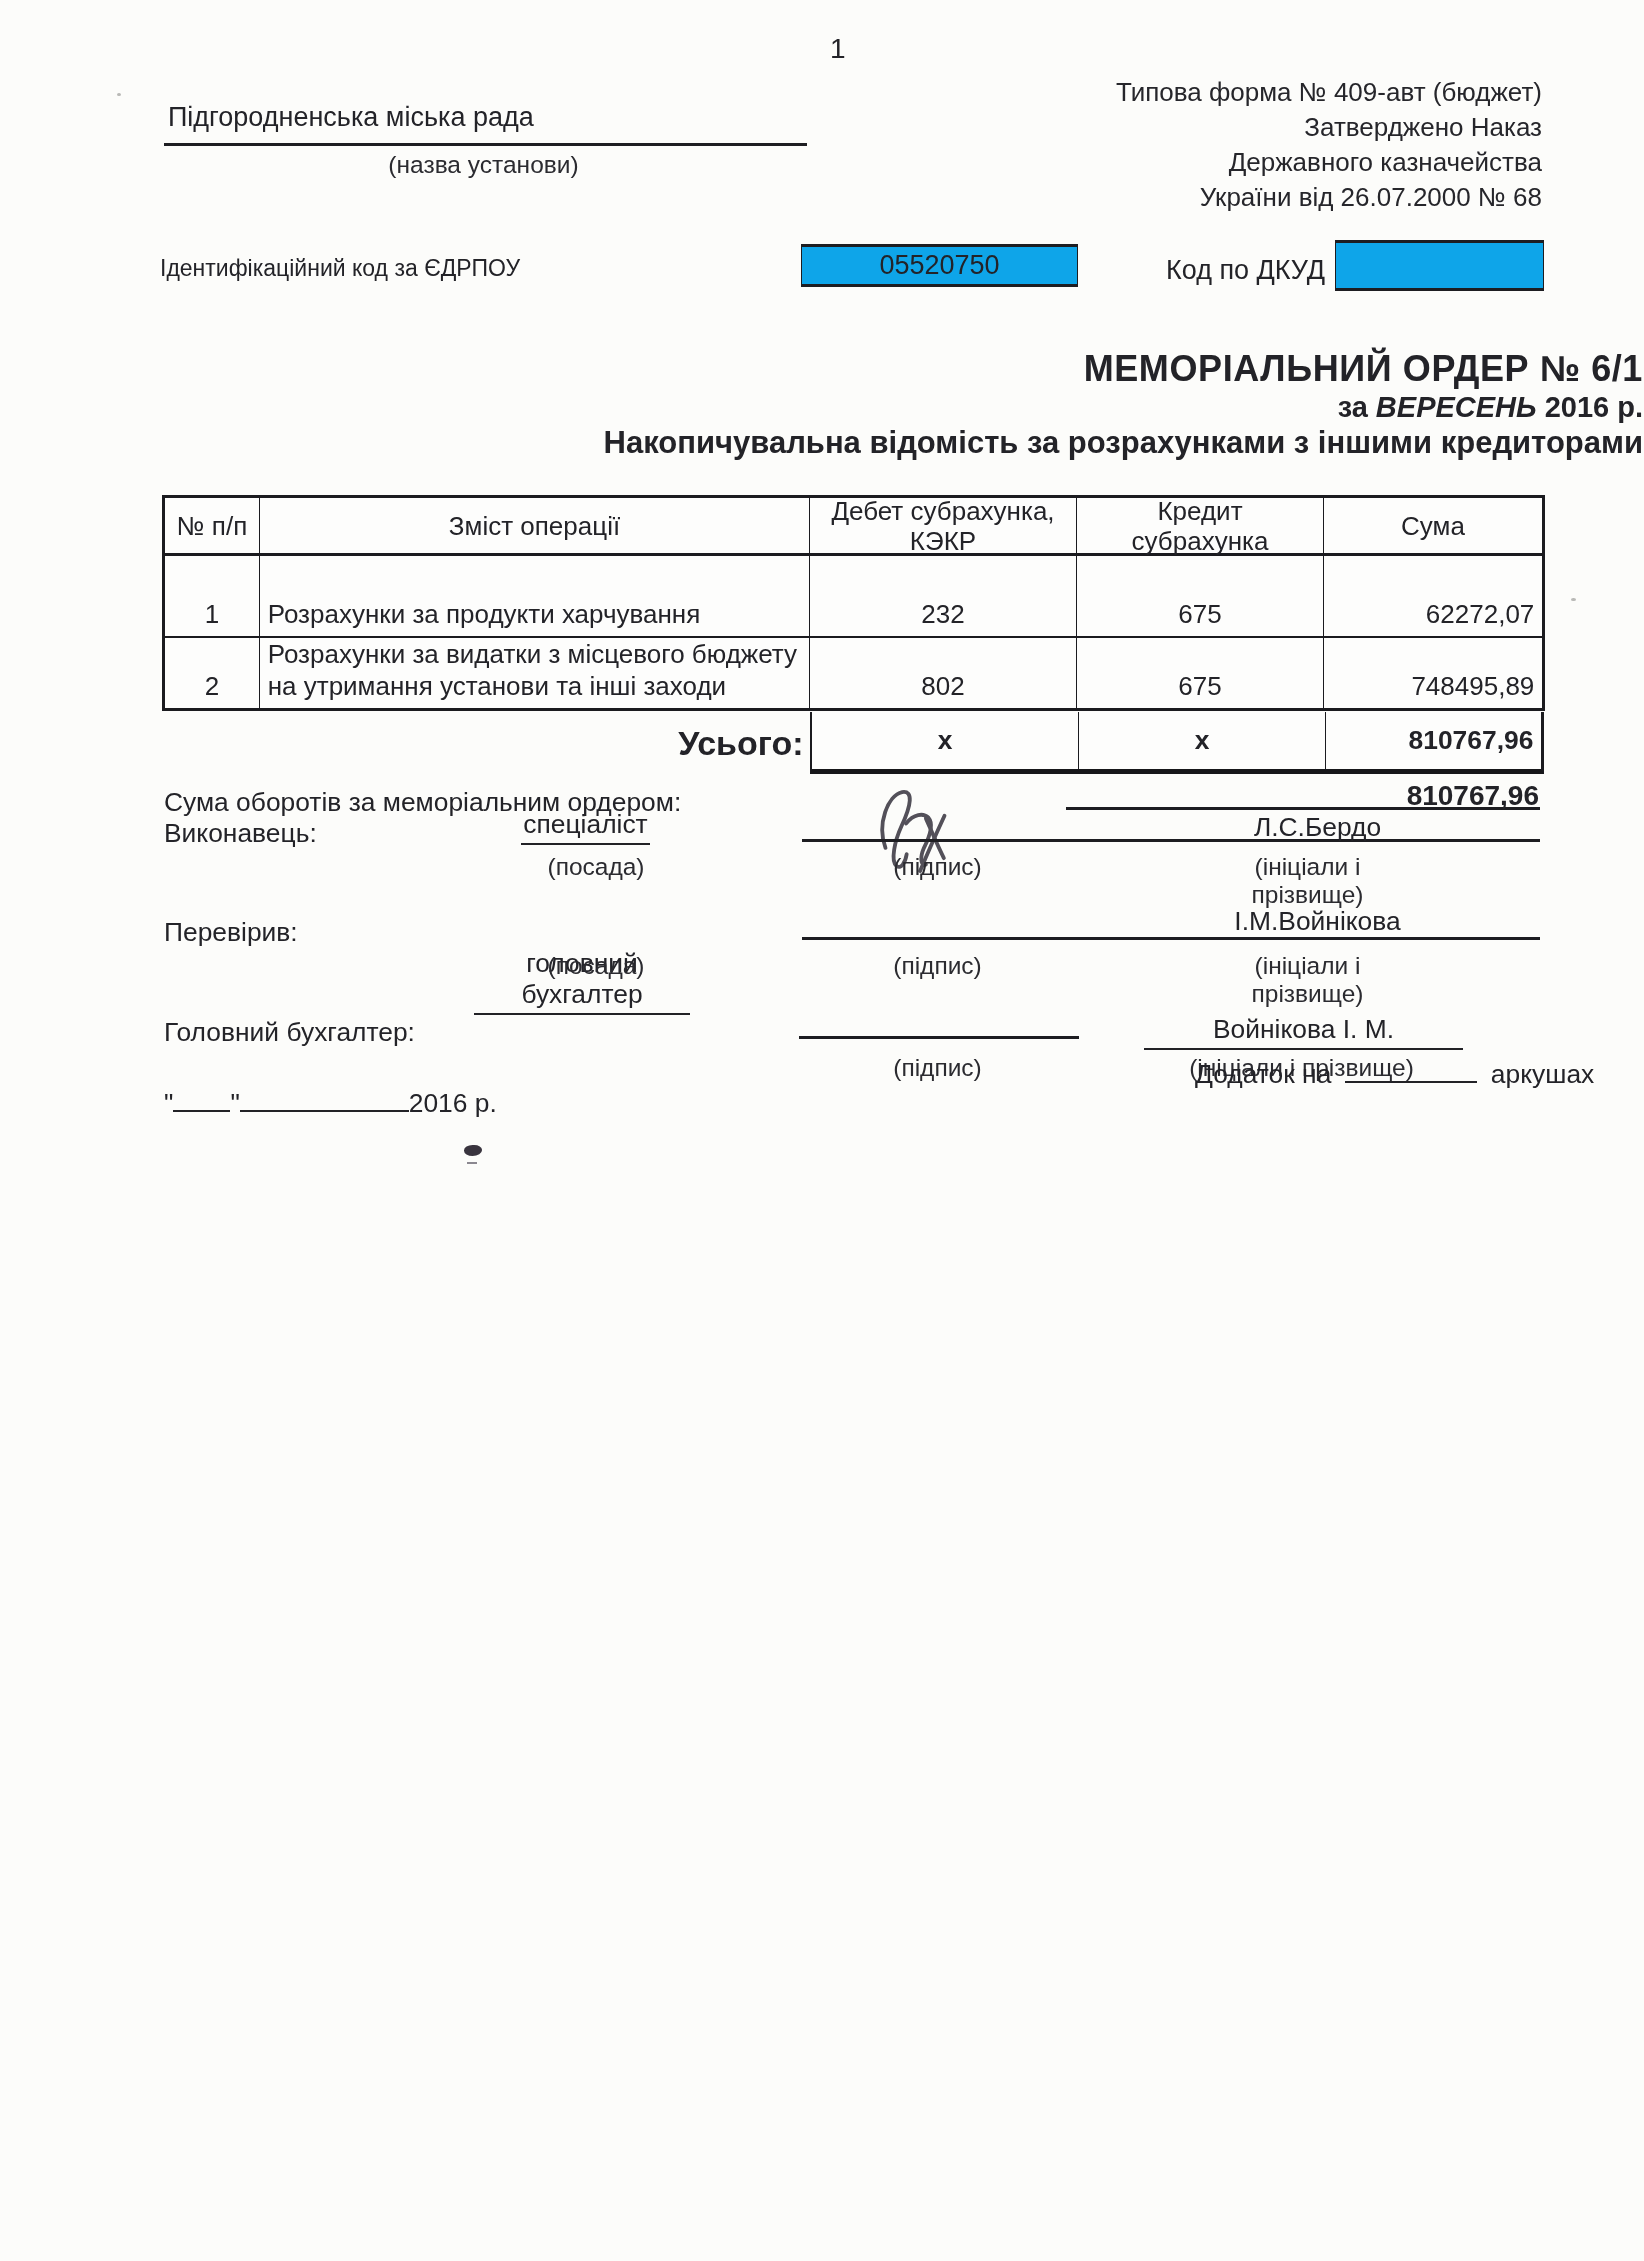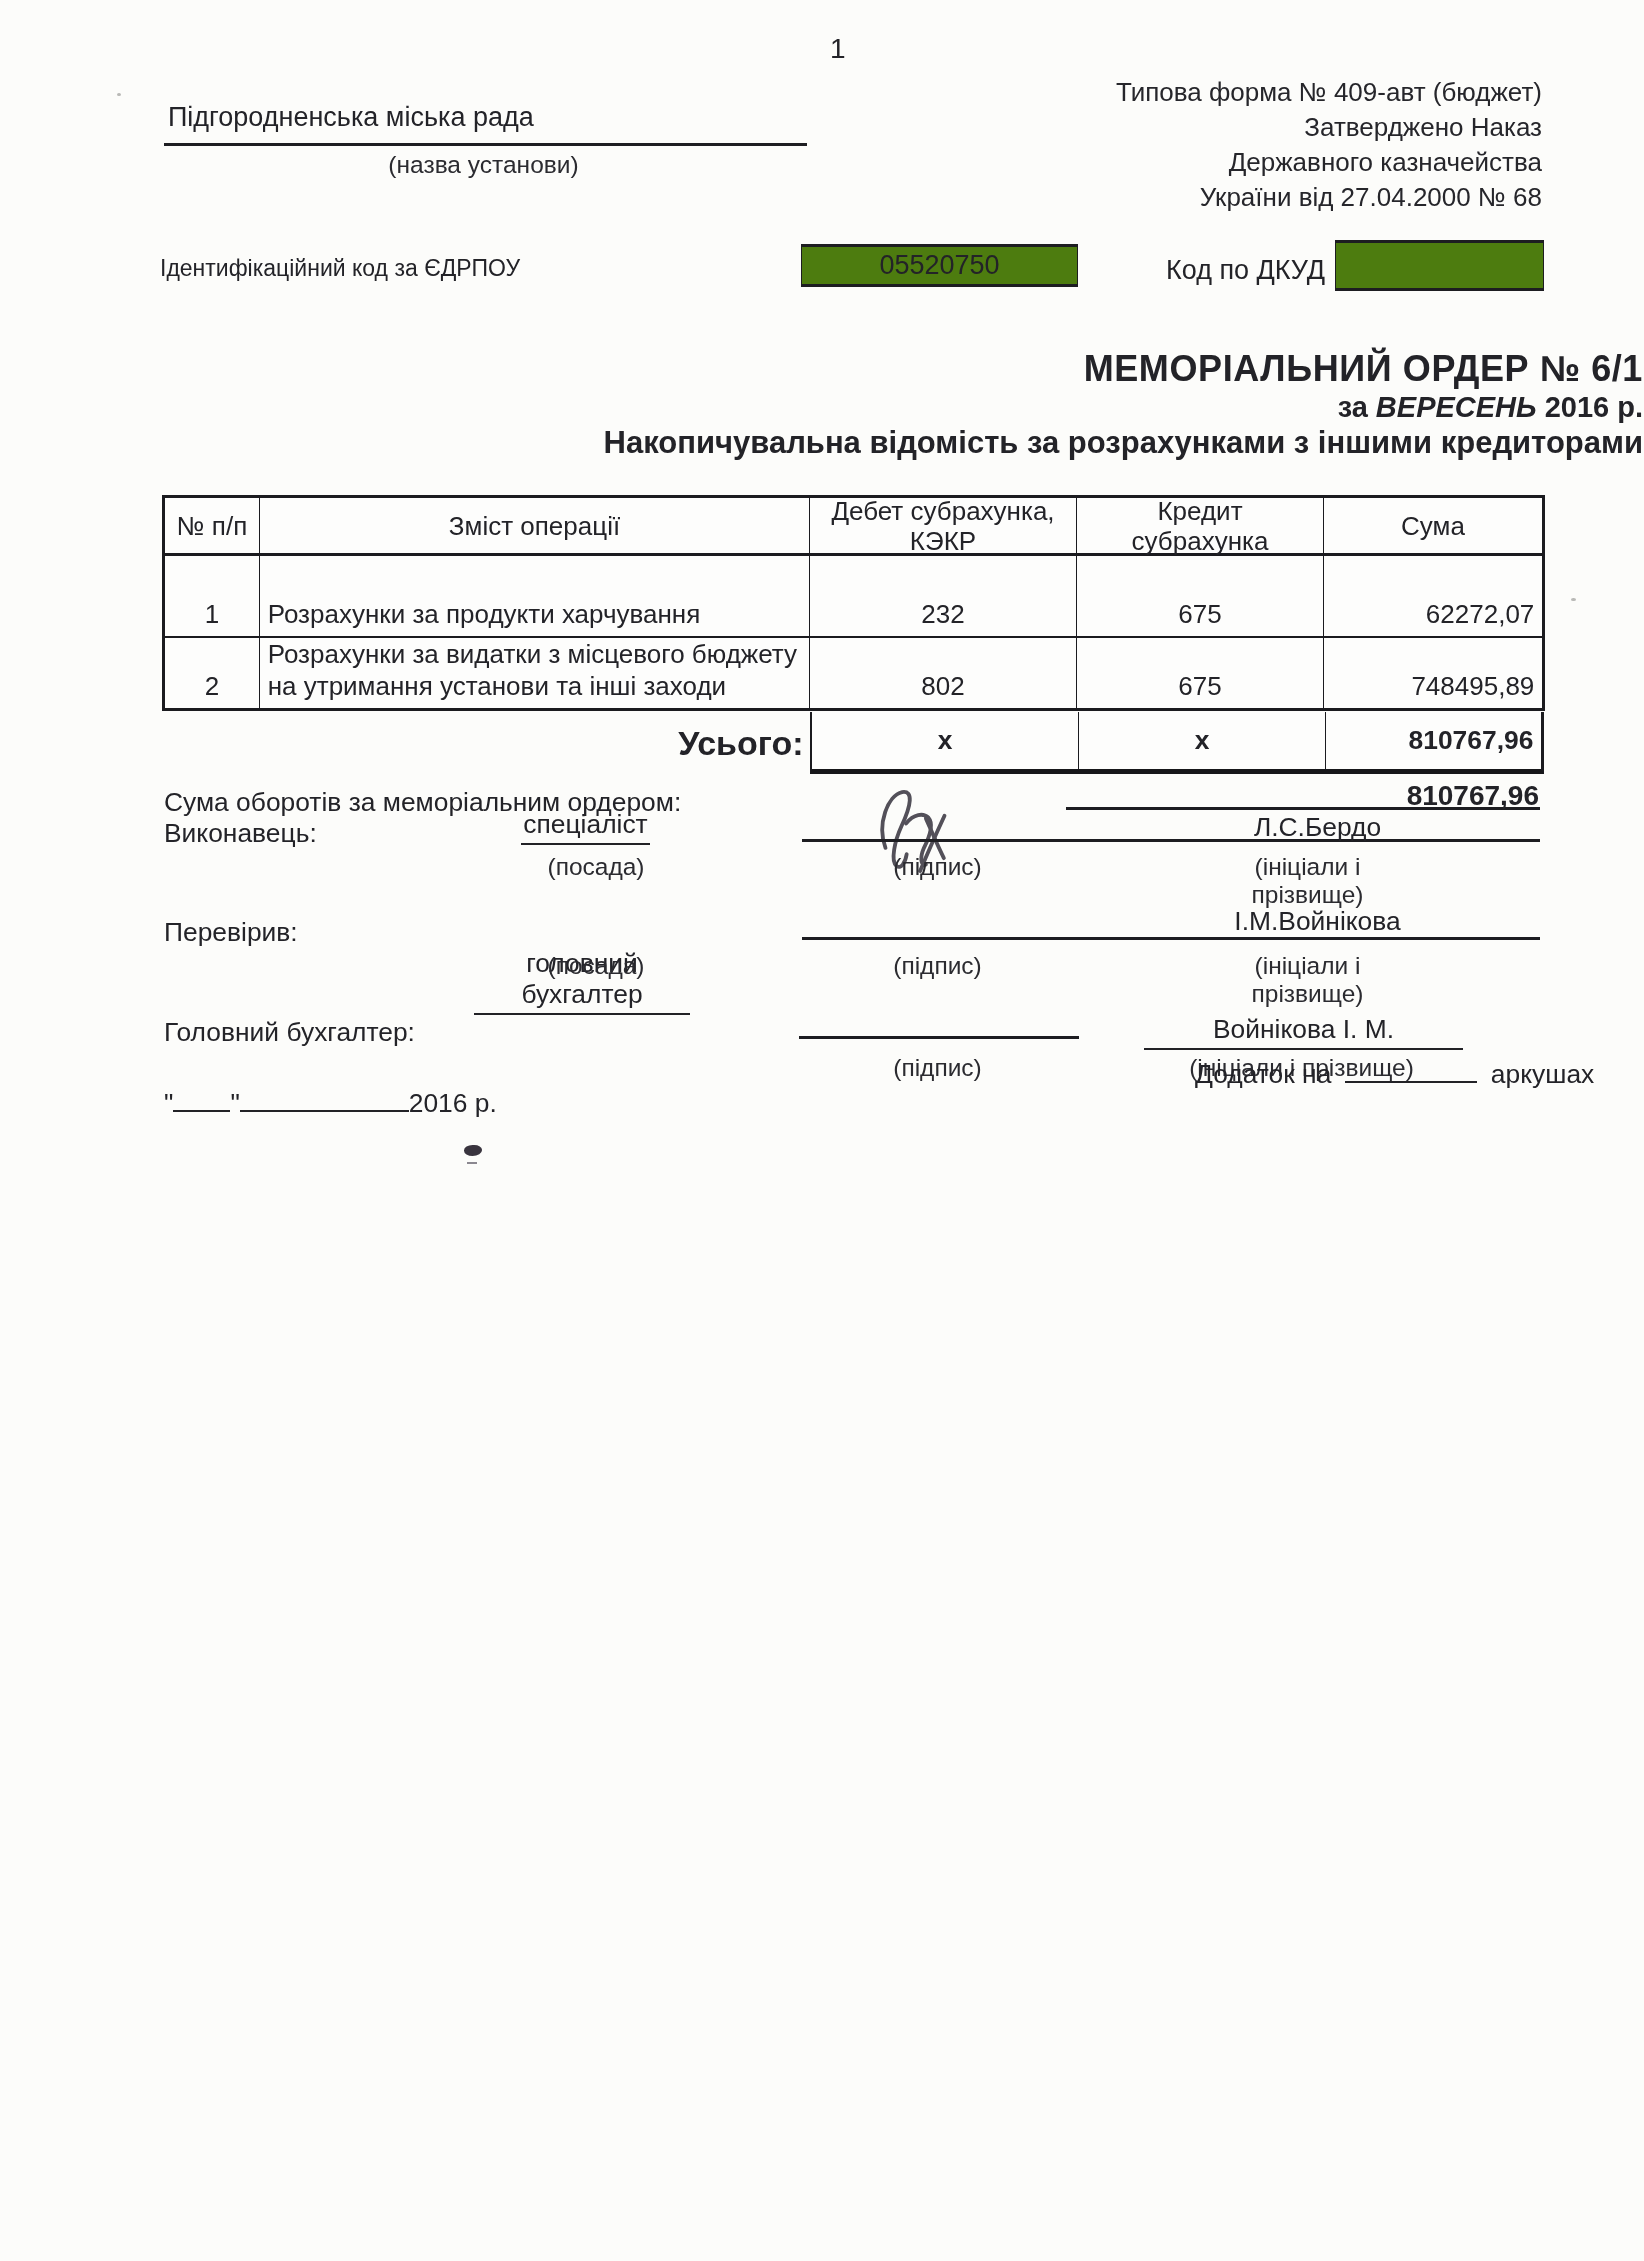--- a/index.html
+++ b/index.html
@@ -24,21 +24,21 @@
     border-bottom:3.2px solid #1e1e22; font-size:27px; padding-left:3.9px;
   }
   .inst-cap { left:164px; top:151px; width:639px; }
   .form-info { right:102px; top:75px; text-align:right; font-size:26px; line-height:35px; color:#26262b; }
 
   
   .edrpou-label { left:160px; top:255px; font-size:23px; }
   .code-box {
     border:1.9px solid #1d1d21; border-top-width:3.2px; border-bottom-width:3.2px;
     display:flex; align-items:center; justify-content:center;
-    font-size:27px; background:#4d7c0f;
+    font-size:27px; background:#0ea5e9;
   }
   .edrpou-box { left:801px; top:244px; width:275px; height:37px; }
   .dkud-label { left:1166px; top:255px; font-size:27px; }
   .dkud-box   { left:1335px; top:240px; width:207px; height:45px; }
 
   
   .title-wrap { left:71px; top:348px; width:1572px; text-align:right; }
   .title1 { font-size:36px; font-weight:bold; letter-spacing:0.6px; }
   .title2 { font-size:29px; font-weight:bold; margin-top:1px; }
   .title3 { font-size:31px; font-weight:bold; margin-top:1px; }
@@ -91,21 +91,21 @@
 
   <div class="abs pageno">1</div>
 
   <div class="abs inst-name">Підгородненська міська рада</div>
   <div class="abs inst-cap ctr sm">(назва установи)</div>
 
   <div class="abs form-info">
     <div>Типова форма № 409-авт (бюджет)</div>
     <div>Затверджено Наказ</div>
     <div>Державного казначейства</div>
-    <div>України від 27.04.2000 № 68</div>
+    <div>України від 26.07.2000 № 68</div>
   </div>
 
   <div class="abs edrpou-label">Ідентифікаційний код за ЄДРПОУ</div>
   <div class="abs code-box edrpou-box">
     <span>05520750</span>
   </div>
   <div class="abs dkud-label">Код по ДКУД</div>
   <div class="abs code-box dkud-box">
     <span></span>
   </div>

